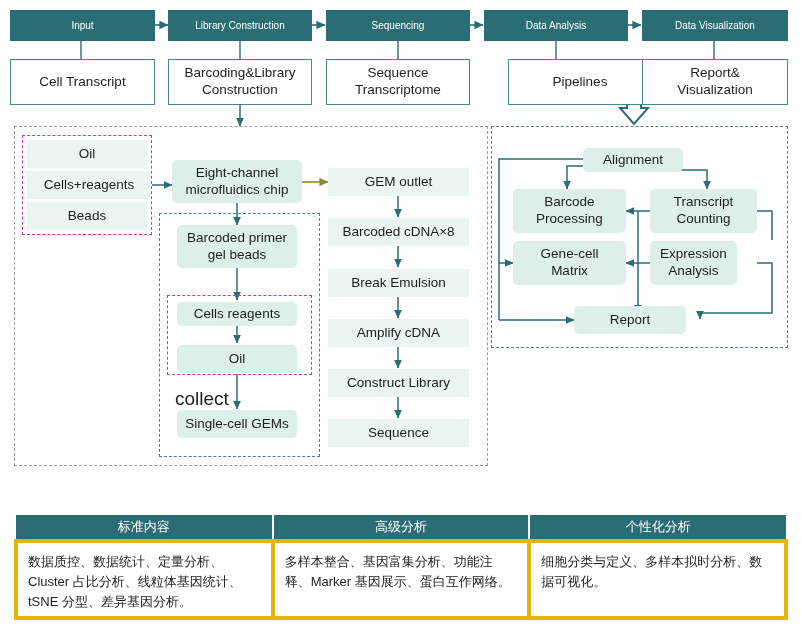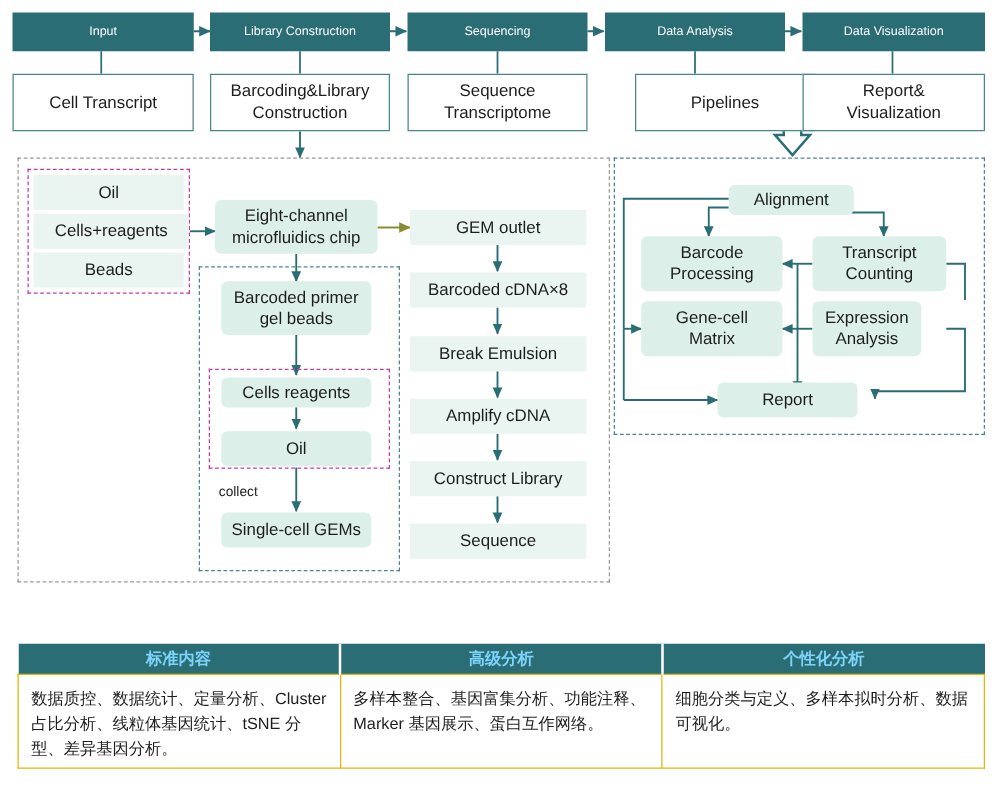--- a/index.html
+++ b/index.html
@@ -26,26 +26,26 @@
   .dash-teal{border:1px dashed #4a858c;}
   .dash-mag{border:1.5px dashed #c23aa8;}
 
   
   svg.ovl{position:absolute;left:0;top:0;width:802px;height:629px;
           pointer-events:none;overflow:visible;}
 
   
   .tbl{position:absolute;left:14px;top:515px;width:774px;height:100px;}
   .tbl table{border-collapse:collapse;width:100%;height:100%;table-layout:fixed;}
-  .tbl th{background:#2a6d75;color:#7dd3fc;font-size:13px;font-weight:bold;
+  .tbl th{background:#2a6d75;color:#ffffff;font-size:13px;font-weight:normal;
           height:24px;padding:0;text-align:center;}
-  .tbl td{border:1px solid #eab308;font-size:13px;vertical-align:top;
+  .tbl td{border:4px solid #eab308;font-size:13px;vertical-align:top;
           padding:9px 10px 4px 10px;line-height:1.55;color:#1d1d1d;}
   .tbl th.sep{border-left:2px solid #ffffff;border-right:2px solid #ffffff;}
-  .lbl{position:absolute;font-size:11px;color:#1d1d1d;}
+  .lbl{position:absolute;font-size:19px;color:#1d1d1d;}
 </style>
 </head>
 <body>
 
 <svg class="ovl">
   <defs>
     <marker id="ar" markerWidth="7" markerHeight="7" refX="5.4" refY="3" orient="auto">
       <path d="M0,0.4 L5.8,3 L0,5.6 z" fill="#2a6d75"></path>
     </marker>
     <marker id="ar-ol" markerWidth="7" markerHeight="7" refX="5.4" refY="3" orient="auto">

